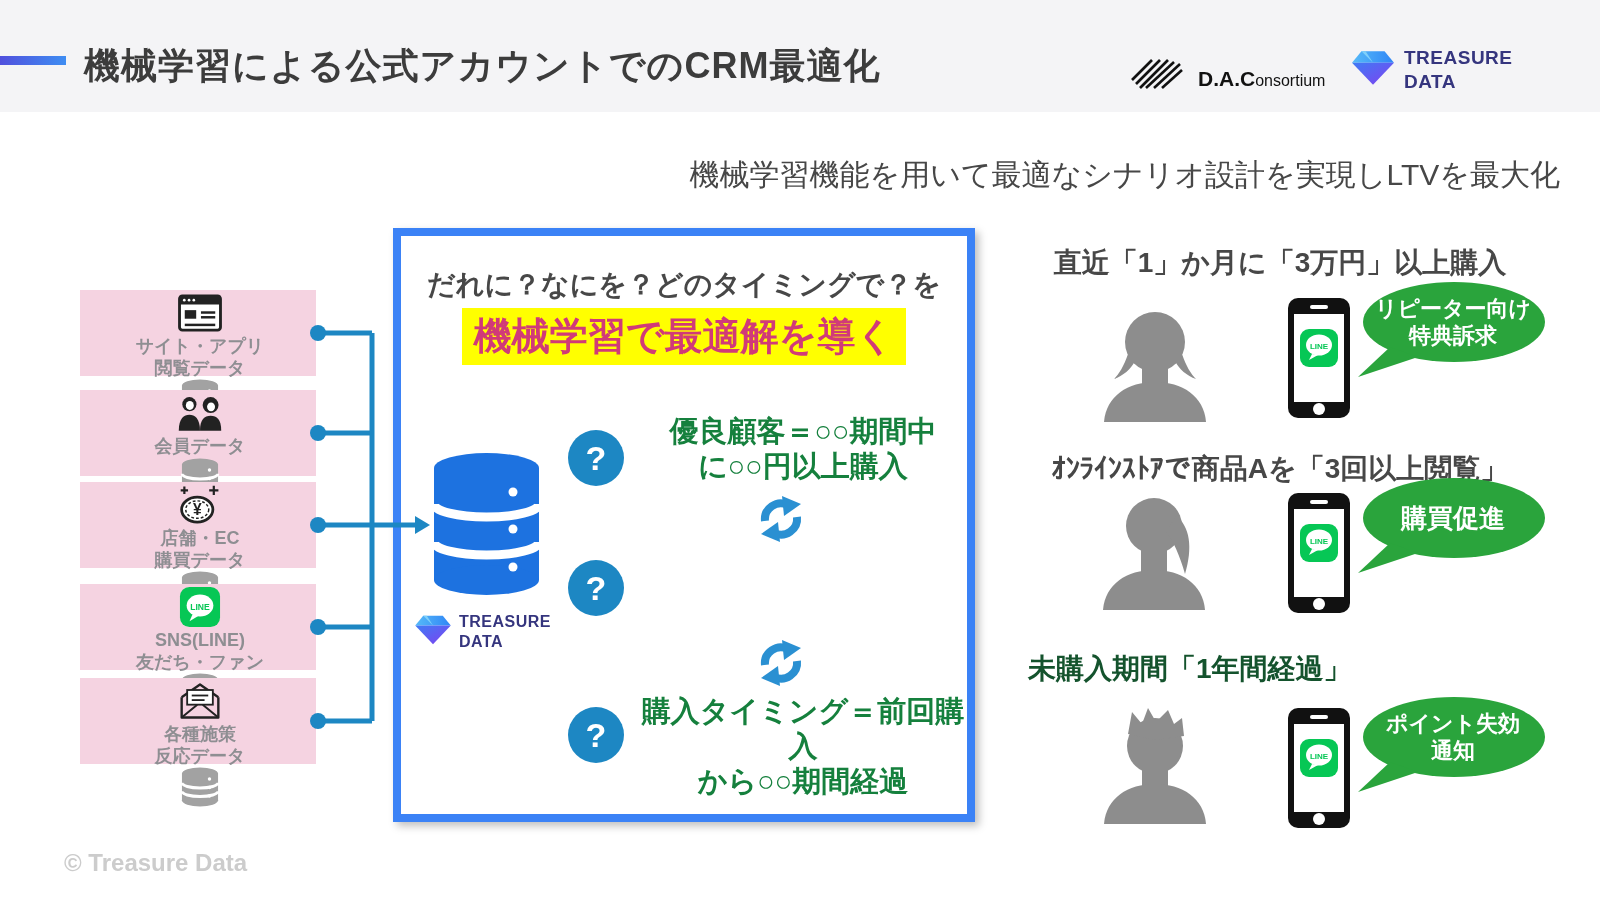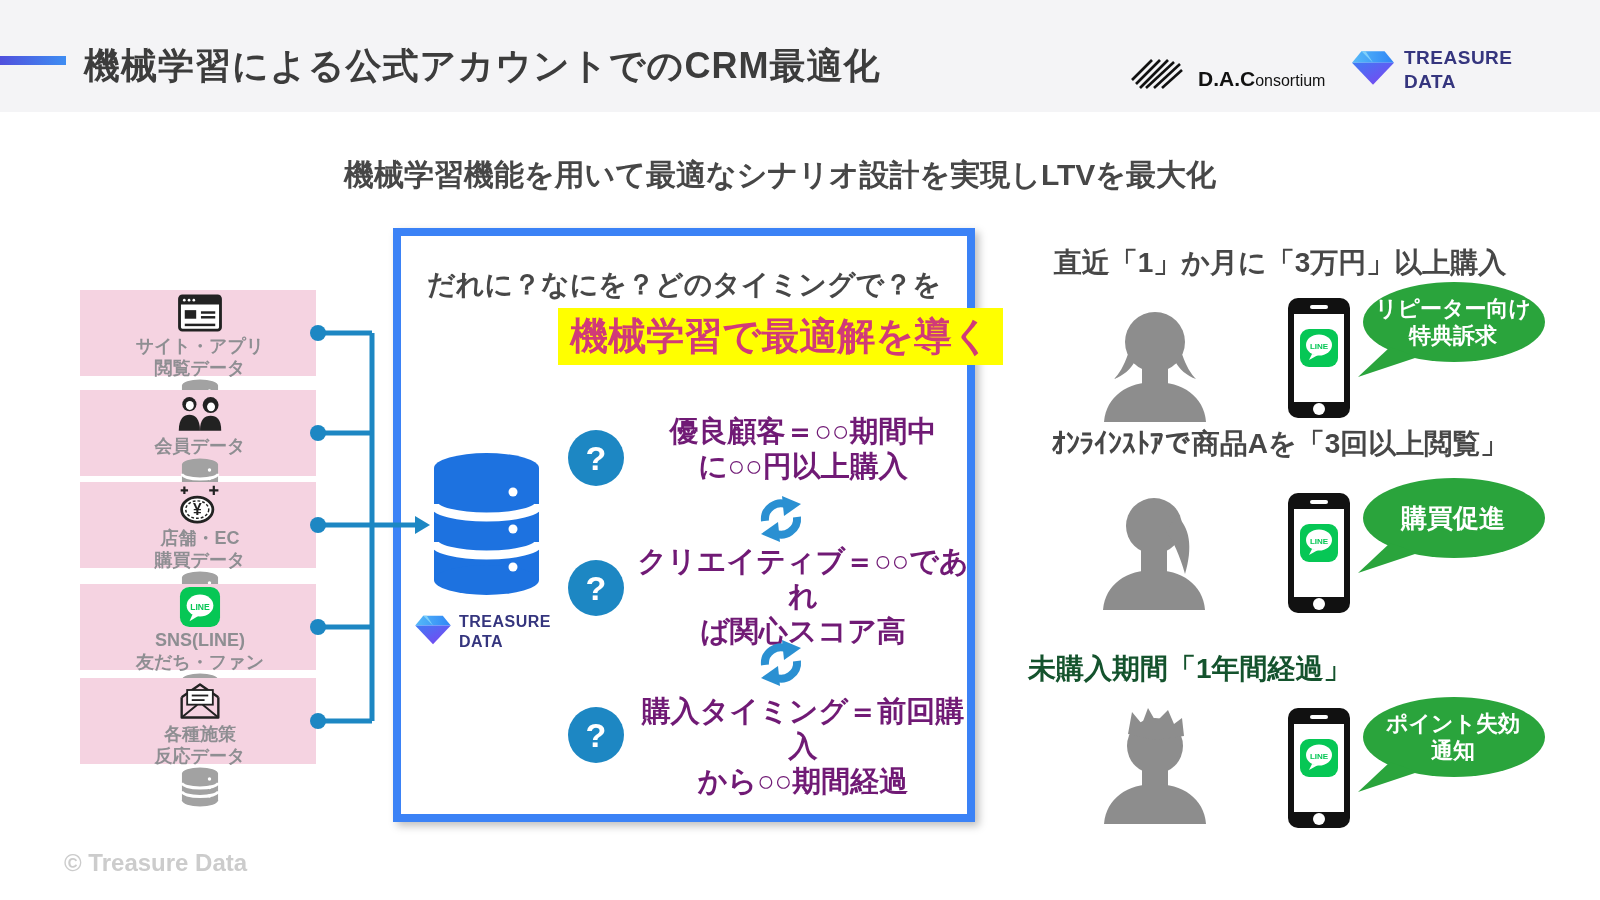--- a/index.html
+++ b/index.html
@@ -9,33 +9,33 @@
   .preline{white-space:pre-line;}
   
   .hdr{left:0;top:0;width:1600px;height:112px;background:#f4f4f6;}
   .accent{left:0;top:56px;width:66px;height:9px;background:linear-gradient(90deg,#5050dd,#3e8df2);}
   .title{left:84px;top:42px;font-size:36px;font-weight:bold;color:#3c3c3c;letter-spacing:1px;}
   .dac{left:1130px;top:50px;display:flex;align-items:flex-end;gap:14px;}
   .dac-text{font-size:16px;color:#111;margin-bottom:3px;}
   .dac-bold{font-size:21px;font-weight:bold;}
   .tdlogo{left:1352px;top:46px;display:flex;align-items:center;gap:10px;}
   .td-text{font-size:19px;font-weight:bold;color:#35357e;line-height:1.25;letter-spacing:0.5px;}
-  .subtitle{left:0;top:155px;width:1560px;text-align:center;font-size:30px;font-weight:bold;color:#474747;}
+  .subtitle{left:0;top:155px;width:1560px;text-align:right;font-size:30px;font-weight:normal;color:#474747;}
   
   .src-box{left:80px;width:236px;height:86px;background:#f5d3e1;display:flex;align-items:center;padding:0 8px 0 12px;box-sizing:border-box;flex-direction:column;}
   .src-icon{width:46px;flex:0 0 46px;display:flex;align-items:center;justify-content:center;}
   .src-label{flex:1;text-align:center;font-size:18px;font-weight:bold;color:#8e8e92;line-height:1.2;}
   .src-db{width:40px;flex:0 0 40px;display:flex;align-items:center;justify-content:center;}
   
   .mlbox{left:393px;top:228px;width:582px;height:594px;background:#fff;border:8px solid #3b82f6;
          box-sizing:border-box;box-shadow:4px 4px 8px rgba(0,0,0,0.25);}
   .ml-qline{left:0;top:30px;width:100%;text-align:center;font-size:28px;font-weight:bold;color:#474747;}
-  .ml-hl-wrap{left:0;top:72px;width:100%;text-align:right;margin-left:36px;}
+  .ml-hl-wrap{left:0;top:72px;width:100%;text-align:center;}
   .ml-hl{display:inline-block;background:#ffff00;color:#d13a78;font-size:38px;font-weight:bold;padding:3px 12px;}
-  .ml-item-text{width:340px;text-align:center;font-size:29px;font-weight:bold;color:#701a75;line-height:1.2;}
+  .ml-item-text{width:340px;text-align:center;font-size:29px;font-weight:bold;color:#15803d;line-height:1.2;}
   .qcircle{width:56px;height:56px;border-radius:50%;background:#1d87c3;color:#fff;display:flex;
            align-items:center;justify-content:center;font-size:34px;font-weight:bold;}
   .tdrow{display:flex;align-items:center;gap:8px;}
   .td-text-sm{font-size:16px;font-weight:bold;color:#35357e;line-height:1.25;letter-spacing:0.5px;}
   
   .sc-head{width:520px;text-align:center;font-size:28px;font-weight:bold;color:#474747;}
   .sc-head-left{text-align:left;width:520px;font-size:28px;font-weight:bold;color:#14532d;}
   .bubble{width:190px;height:102px;}
   .bubble-text{left:8px;top:0;width:178px;height:82px;display:flex;align-items:center;justify-content:center;
                color:#fff;font-weight:bold;text-align:center;line-height:1.25;}
@@ -337,22 +337,20 @@
           <path d="M41,23 A16,16 0 0 1 18,39"></path>
         </g>
         <g fill="#2a90d2">
           <polygon points="26,2 45,10 28,22"></polygon>
           <polygon points="24,48 5,40 22,28"></polygon>
         </g>
       </svg>
     </div>
 
     <div class="abs qcircle" style="left:167px;top:324px">?</div>
-    <div class="abs ml-item-text preline" style="left:232px;top:308px">クリエイティブ＝○○であれ
-ば関心スコア高</div>
 
     <div class="abs" style="left:355px;top:402px">
       <svg width="50" height="50" viewBox="0 0 50 50">
         <g stroke="#2a90d2" stroke-width="8" fill="none">
           <path d="M9,27 A16,16 0 0 1 32,11"></path>
           <path d="M41,23 A16,16 0 0 1 18,39"></path>
         </g>
         <g fill="#2a90d2">
           <polygon points="26,2 45,10 28,22"></polygon>
           <polygon points="24,48 5,40 22,28"></polygon>
@@ -391,21 +389,21 @@
   </div>
   <div class="abs bubble" style="left:1356px;top:281px">
     <svg width="190" height="102" viewBox="0 0 190 102">
       <ellipse cx="98" cy="41" rx="91" ry="40" fill="#2aa43c"></ellipse>
       <polygon points="34,66 2,96 62,76" fill="#2aa43c"></polygon>
     </svg>
     <div class="abs bubble-text preline" style="font-size:22px">リピーター向け
 特典訴求</div>
   </div>
 
-  <div class="abs sc-head" style="left:1020px;top:425px">ｵﾝﾗｲﾝｽﾄｱで商品Aを「3回以上閲覧」</div>
+  <div class="abs sc-head" style="left:1020px;top:450px">ｵﾝﾗｲﾝｽﾄｱで商品Aを「3回以上閲覧」</div>
   <div class="abs" style="left:1090px;top:480px">
     <svg width="130" height="130" viewBox="0 0 130 130">
       <g fill="#8d8d8d">
         <circle cx="64" cy="46" r="28"></circle>
         <path d="M86,36 C100,46 103,68 95,94 C90,76 83,60 76,52 Z"></path>
         <rect x="51" y="66" width="26" height="26"></rect>
         <path d="M13,130 C15,104 37,90 64,90 C91,90 113,104 115,130 Z"></path>
       </g>
     </svg>
   </div>

